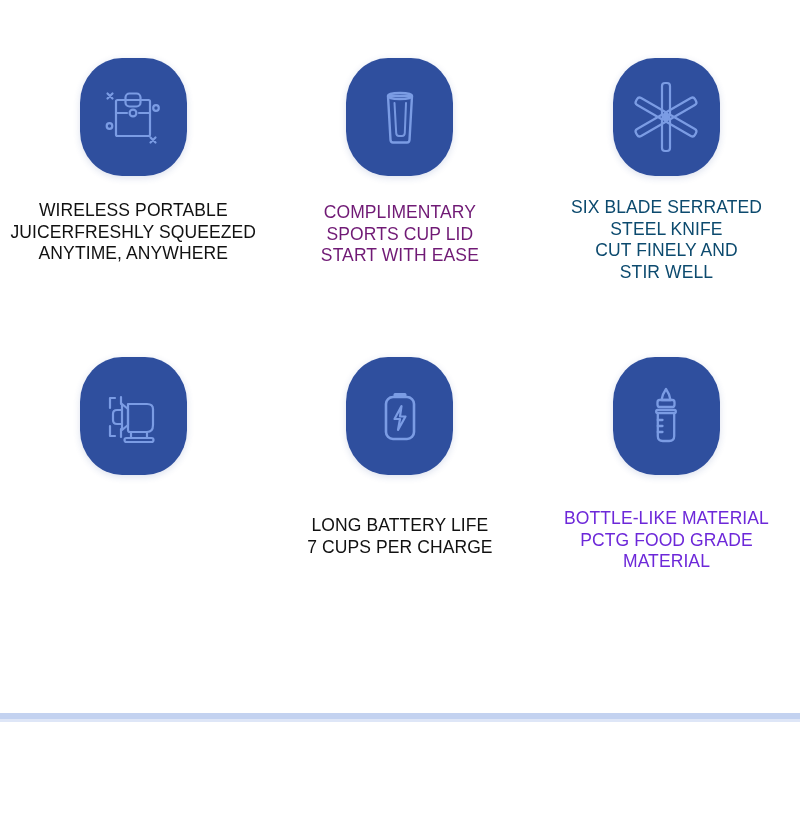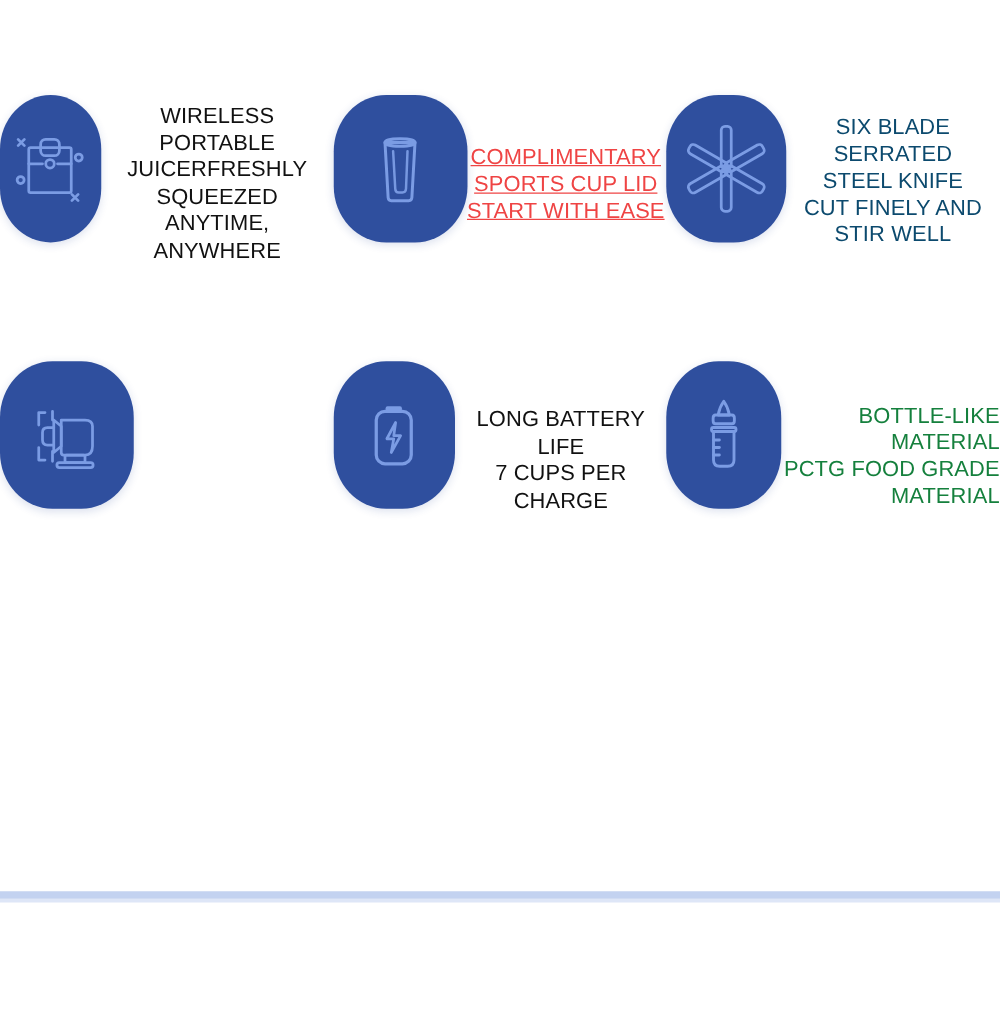--- a/index.html
+++ b/index.html
@@ -29,20 +29,21 @@
     width: 800px;
   }
 
   .feature-row.row-2 {
     margin-top: 74px;
   }
 
   .feature-cell {
     width: 266.6px;
     display: flex;
+    flex-direction: column;
     align-items: center;
   }
 
   .icon-tile {
     width: 107px;
     height: 118px;
     border-radius: 42px / 45px;
     display: flex;
     align-items: center;
     justify-content: center;
@@ -118,21 +119,21 @@
     <div class="feature-cell cell-1">
       <div class="icon-tile" style="background: rgb(47, 79, 158);">
         <span>
           <svg width="74" height="74" viewBox="0 0 74 74" fill="none" stroke="#7b9ce4" stroke-width="2.4" stroke-linecap="round" stroke-linejoin="round">
             <path d="M25 16 L27.5 60 Q27.7 62.5 30 62.5 L44 62.5 Q46.3 62.5 46.5 60 L49 16 Z"></path>
             <ellipse cx="37" cy="16" rx="12" ry="3"></ellipse>
             <path d="M31.5 23 L33.2 53 Q33.3 56 36 56 L39 56 Q41.6 56 41.8 53 L43 23" stroke-width="2" opacity="0.95"></path>
           </svg>
         </span>
       </div>
-      <div class="feature-label" style="color: #ef4444; text-decoration: underline;">COMPLIMENTARY
+      <div class="feature-label" style="color: #701a75;">COMPLIMENTARY
 SPORTS CUP LID
 START WITH EASE</div>
     </div>
 
     <div class="feature-cell cell-2">
       <div class="icon-tile" style="background: rgb(47, 79, 158);">
         <span>
           <svg width="78" height="78" viewBox="0 0 78 78" fill="none" stroke="#7b9ce4" stroke-width="2.2" stroke-linecap="round" stroke-linejoin="round">
             <g transform="translate(39,39)">
               <g>
@@ -205,21 +206,21 @@
             <path d="M37 10 Q40.5 15 41.5 21 L32.5 21 Q33.5 15 37 10 Z"></path>
             <path d="M30.5 21 L43.5 21 Q45.5 21 45.5 23.5 L45.5 25.5 Q45.5 28 43.5 28 L30.5 28 Q28.5 28 28.5 25.5 L28.5 23.5 Q28.5 21 30.5 21 Z"></path>
             <path d="M28.5 31 L45.5 31 Q46.8 31 46.8 32.6 Q46.8 34.2 45.5 34.2 L28.5 34.2 Q27.2 34.2 27.2 32.6 Q27.2 31 28.5 31 Z"></path>
             <path d="M28.8 34.2 L28.8 57 Q28.8 62 33.8 62 L40.2 62 Q45.2 62 45.2 57 L45.2 34.2"></path>
             <line x1="28.8" y1="41" x2="33.5" y2="41"></line>
             <line x1="28.8" y1="47" x2="33.5" y2="47"></line>
             <line x1="28.8" y1="53" x2="33.5" y2="53"></line>
           </svg>
         </span>
       </div>
-      <div class="feature-label" style="color: #15803d; text-align: right;">BOTTLE-LIKE MATERIAL
+      <div class="feature-label" style="color: #6d28d9;">BOTTLE-LIKE MATERIAL
 PCTG FOOD GRADE
 MATERIAL</div>
     </div>
 
   </div>
 </div>
 
 <div class="divider-band divider-top" style="background: rgb(195, 210, 240);"></div>
 <div class="divider-band divider-bottom" style="background: rgb(195, 210, 240);"></div>
 

